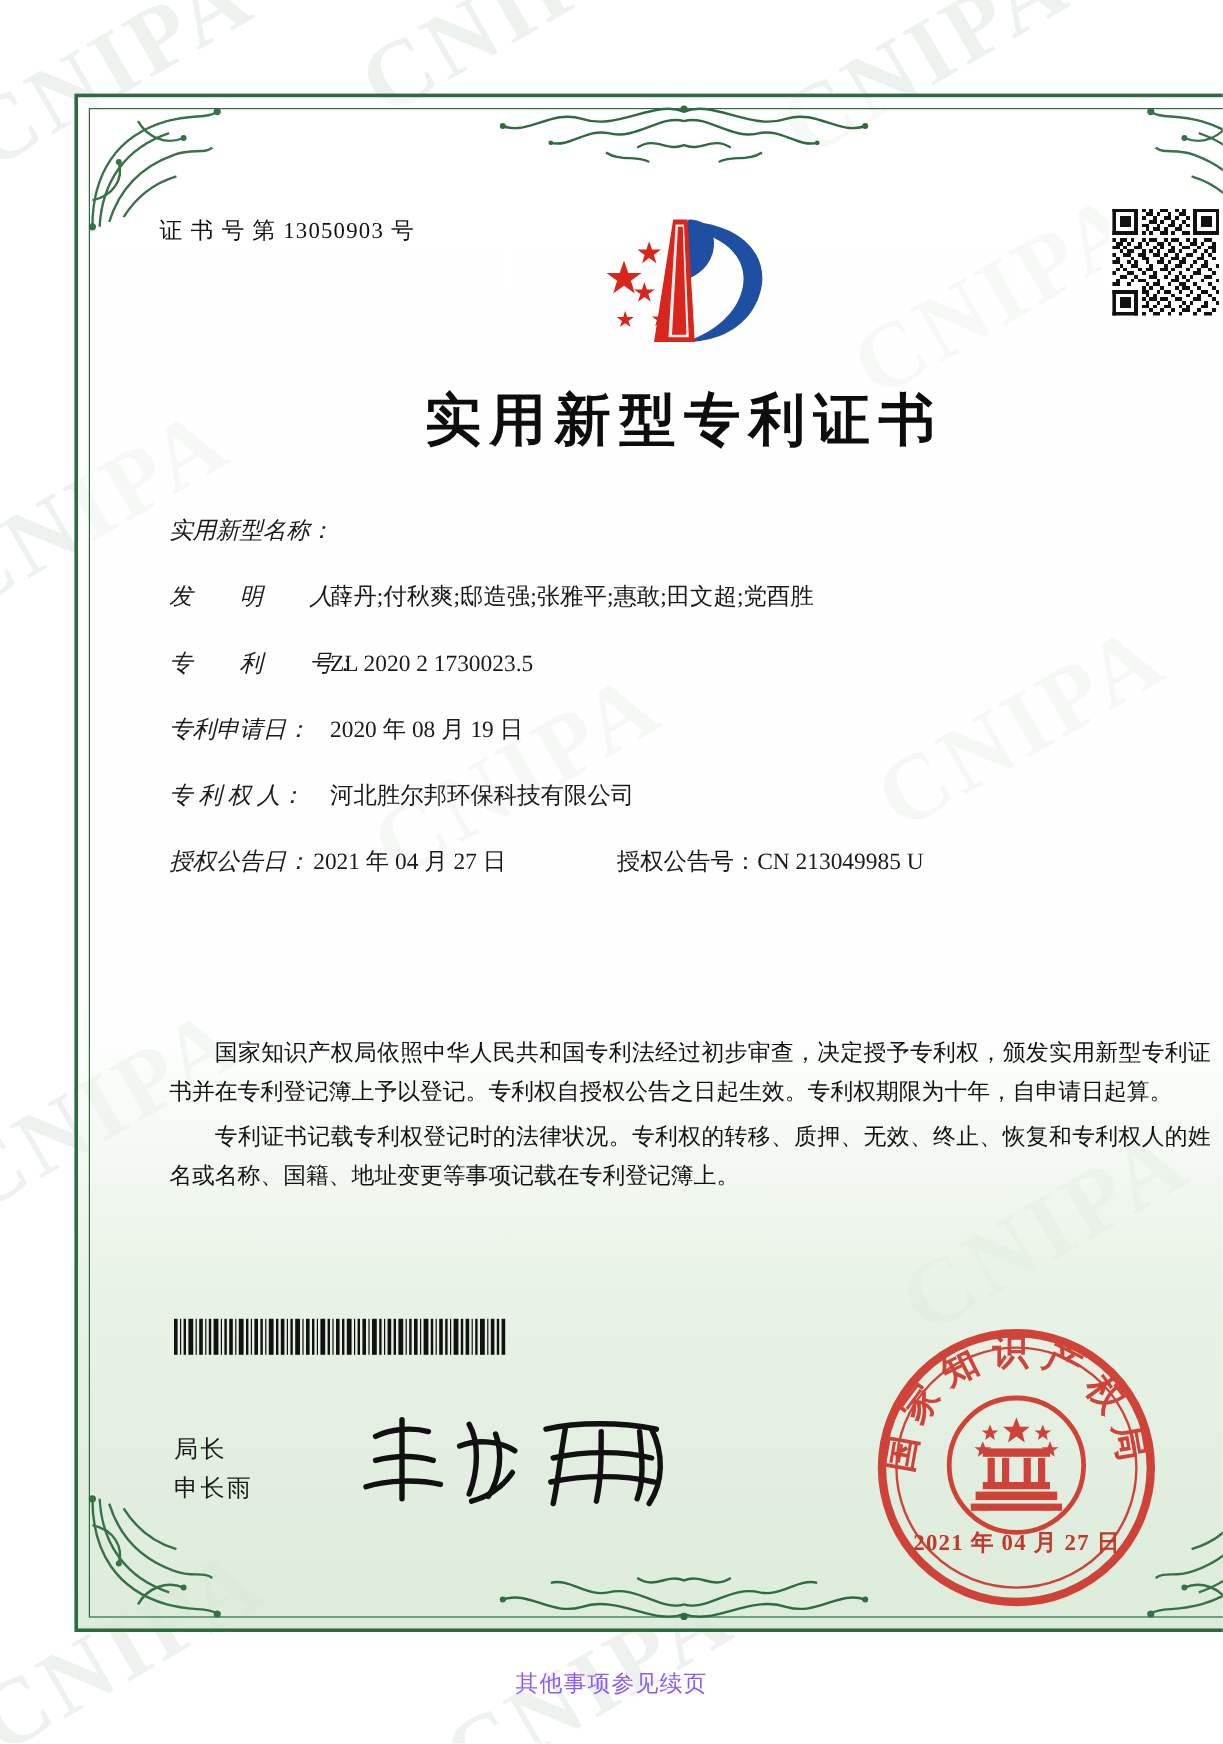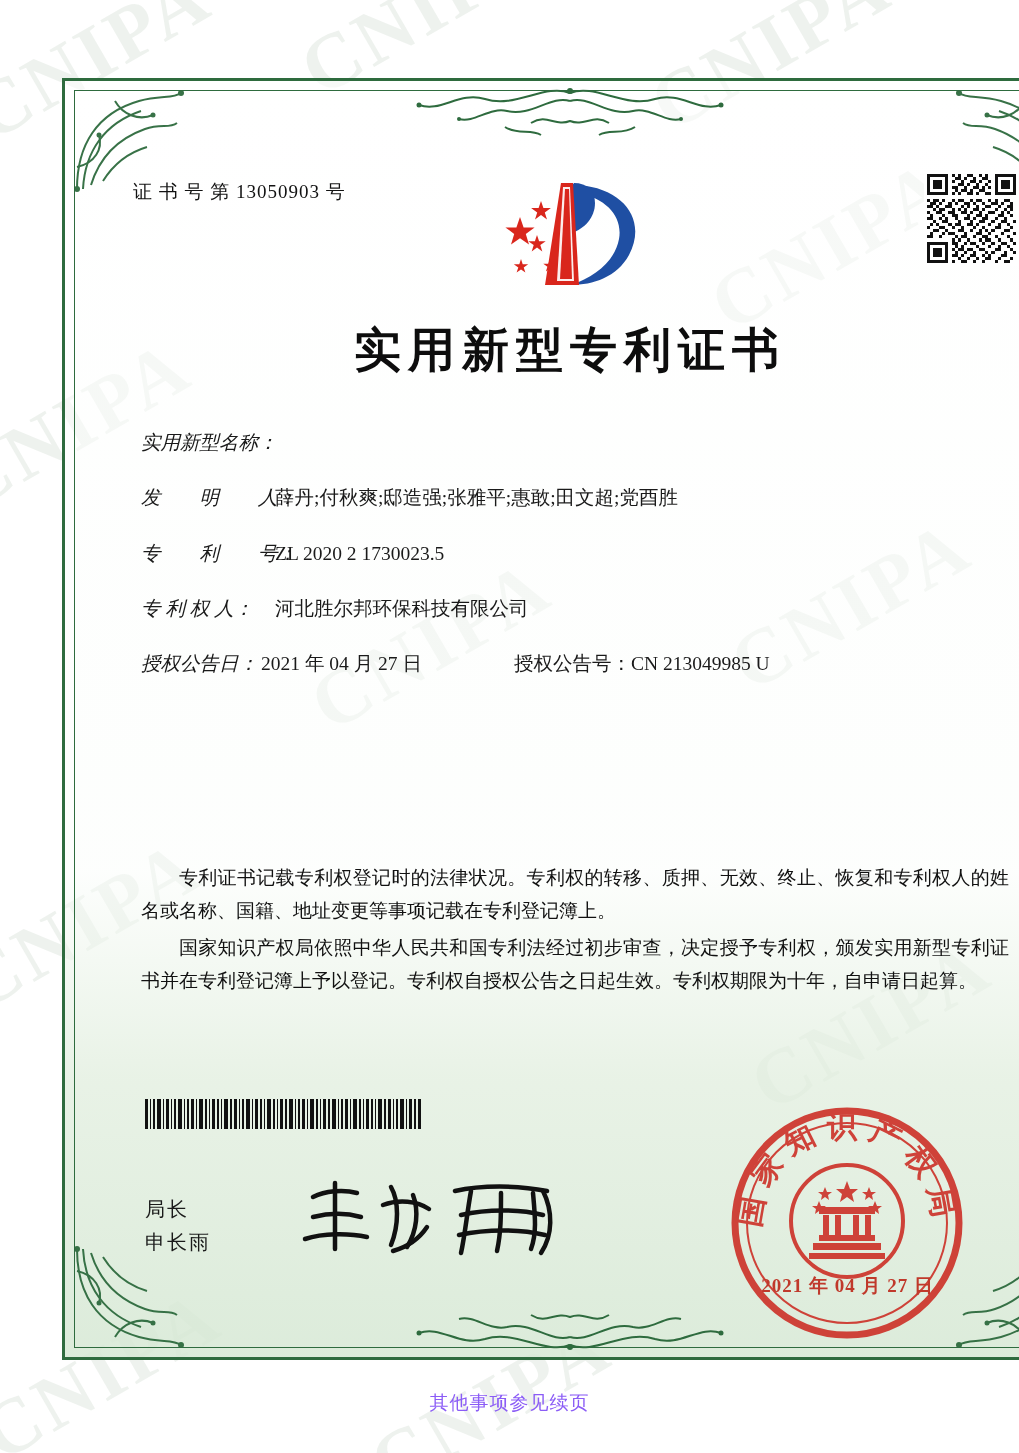--- a/index.html
+++ b/index.html
@@ -193,20 +193,21 @@
   }
 
   
   .sig-label {
     position: absolute;
     left: 80px;
     top: 1112px;
     font-size: 20px;
     line-height: 1.65;
     letter-spacing: 2px;
+    font-family: Liberation Mono, monospace;
   }
   .sig-hand {
     position: absolute;
     left: 230px;
     top: 1090px;
     width: 300px;
     height: 90px;
     color: #111;
   }
 
@@ -621,39 +622,43 @@
     <div class="frow">
       <div class="flabel solid">发　　明　　人：</div>
       <div class="fvalue">薛丹;付秋爽;邸造强;张雅平;惠敢;田文超;党酉胜</div>
     </div>
 
     <div class="frow">
       <div class="flabel solid">专　　利　　号：</div>
       <div class="fvalue">ZL 2020 2 1730023.5</div>
     </div>
 
+    <div class="frow">
+      <div class="flabel solid">专利申请日：</div>
+      <div class="fvalue">2020 年 08 月 19 日</div>
+    </div>
 
     <div class="frow">
       <div class="flabel solid">专 利 权 人：</div>
       <div class="fvalue">河北胜尔邦环保科技有限公司</div>
     </div>
 
 
     <div class="frow pair">
       <div class="flabel solid" style="flex:0 0 120px;width:120px;">授权公告日：</div>
       <div style="flex:0 0 240px;">2021 年 04 月 27 日</div>
       <div style="flex:0 0 130px;text-align:right;">授权公告号：</div>
       <div>CN 213049985 U</div>
     </div>
 
   </div>
 
   <div class="paras">
+    <p>国家知识产权局依照中华人民共和国专利法经过初步审查，决定授予专利权，颁发实用新型专利证书并在专利登记簿上予以登记。专利权自授权公告之日起生效。专利权期限为十年，自申请日起算。</p>
     <p>专利证书记载专利权登记时的法律状况。专利权的转移、质押、无效、终止、恢复和专利权人的姓名或名称、国籍、地址变更等事项记载在专利登记簿上。</p>
-    <p>国家知识产权局依照中华人民共和国专利法经过初步审查，决定授予专利权，颁发实用新型专利证书并在专利登记簿上予以登记。专利权自授权公告之日起生效。专利权期限为十年，自申请日起算。</p>
   </div>
 
   <div class="barcode">
     <div class="b" style="left:0px;width:3px"></div>
       <div class="b" style="left:5px;width:1px"></div>
     <div class="b" style="left:8px;width:2px"></div>
       <div class="b" style="left:12px;width:4px"></div>
     <div class="b" style="left:18px;width:1px"></div>
       <div class="b" style="left:21px;width:3px"></div>
     <div class="b" style="left:26px;width:1px"></div>

